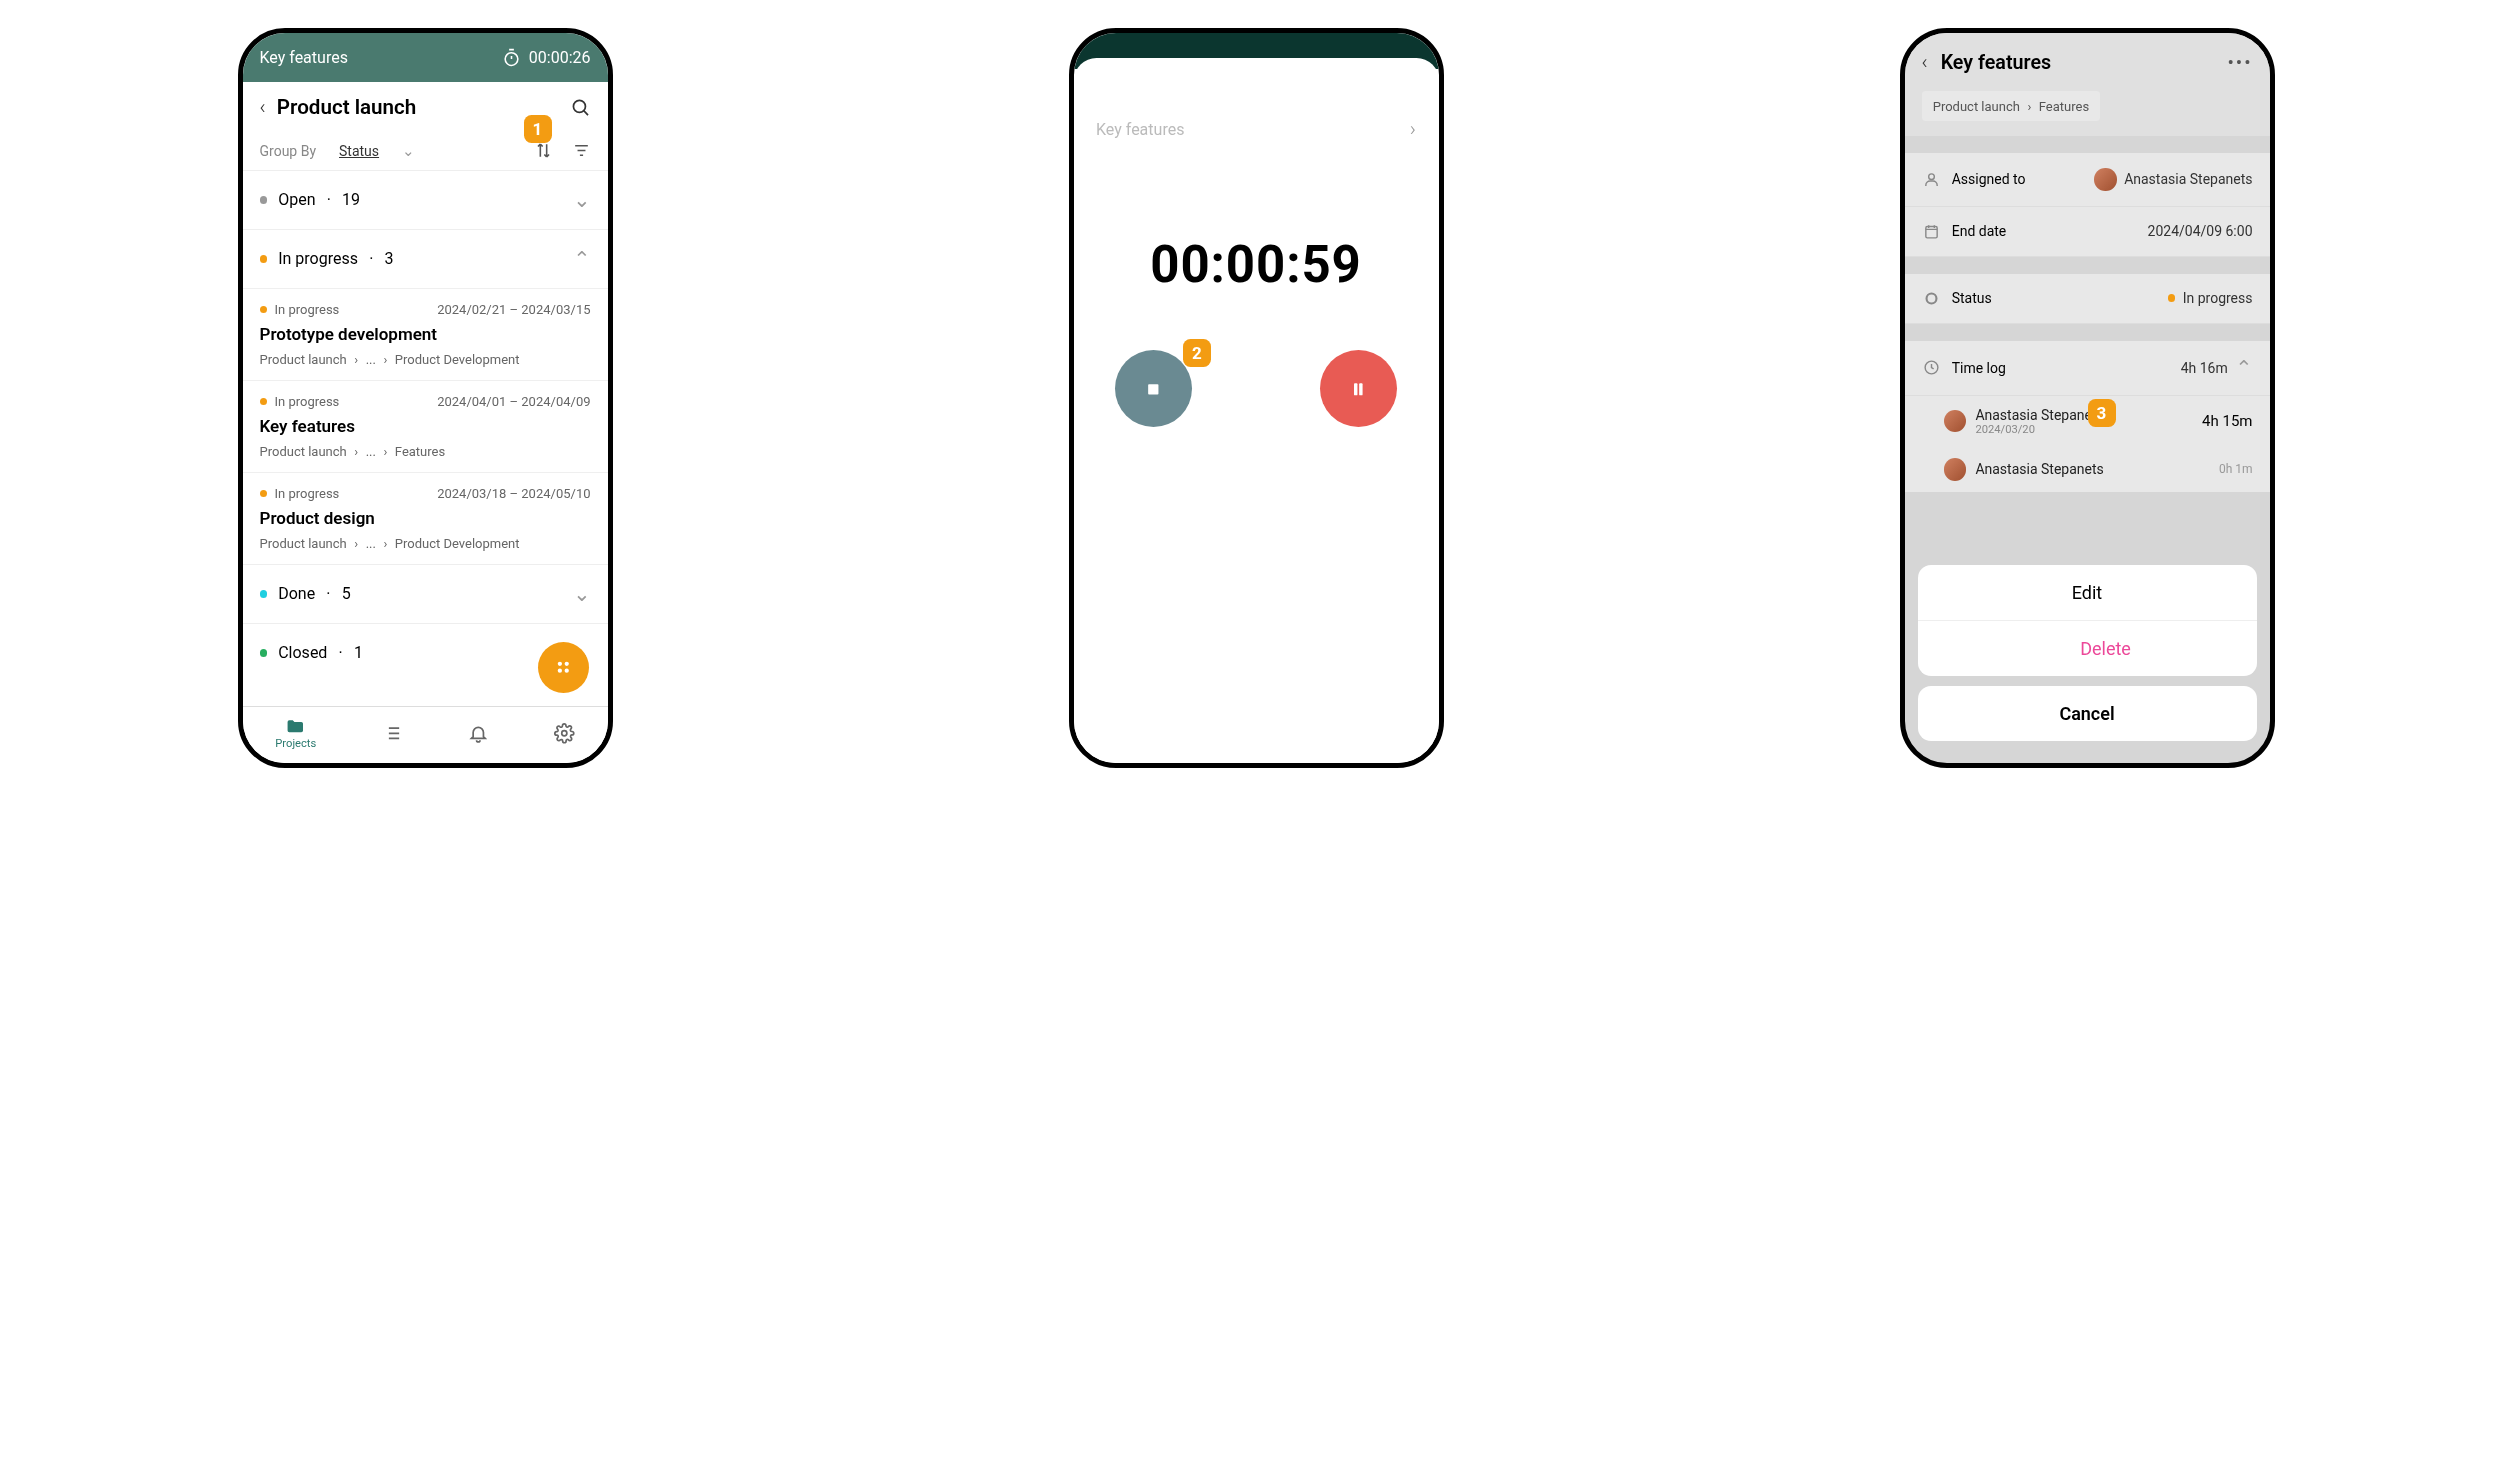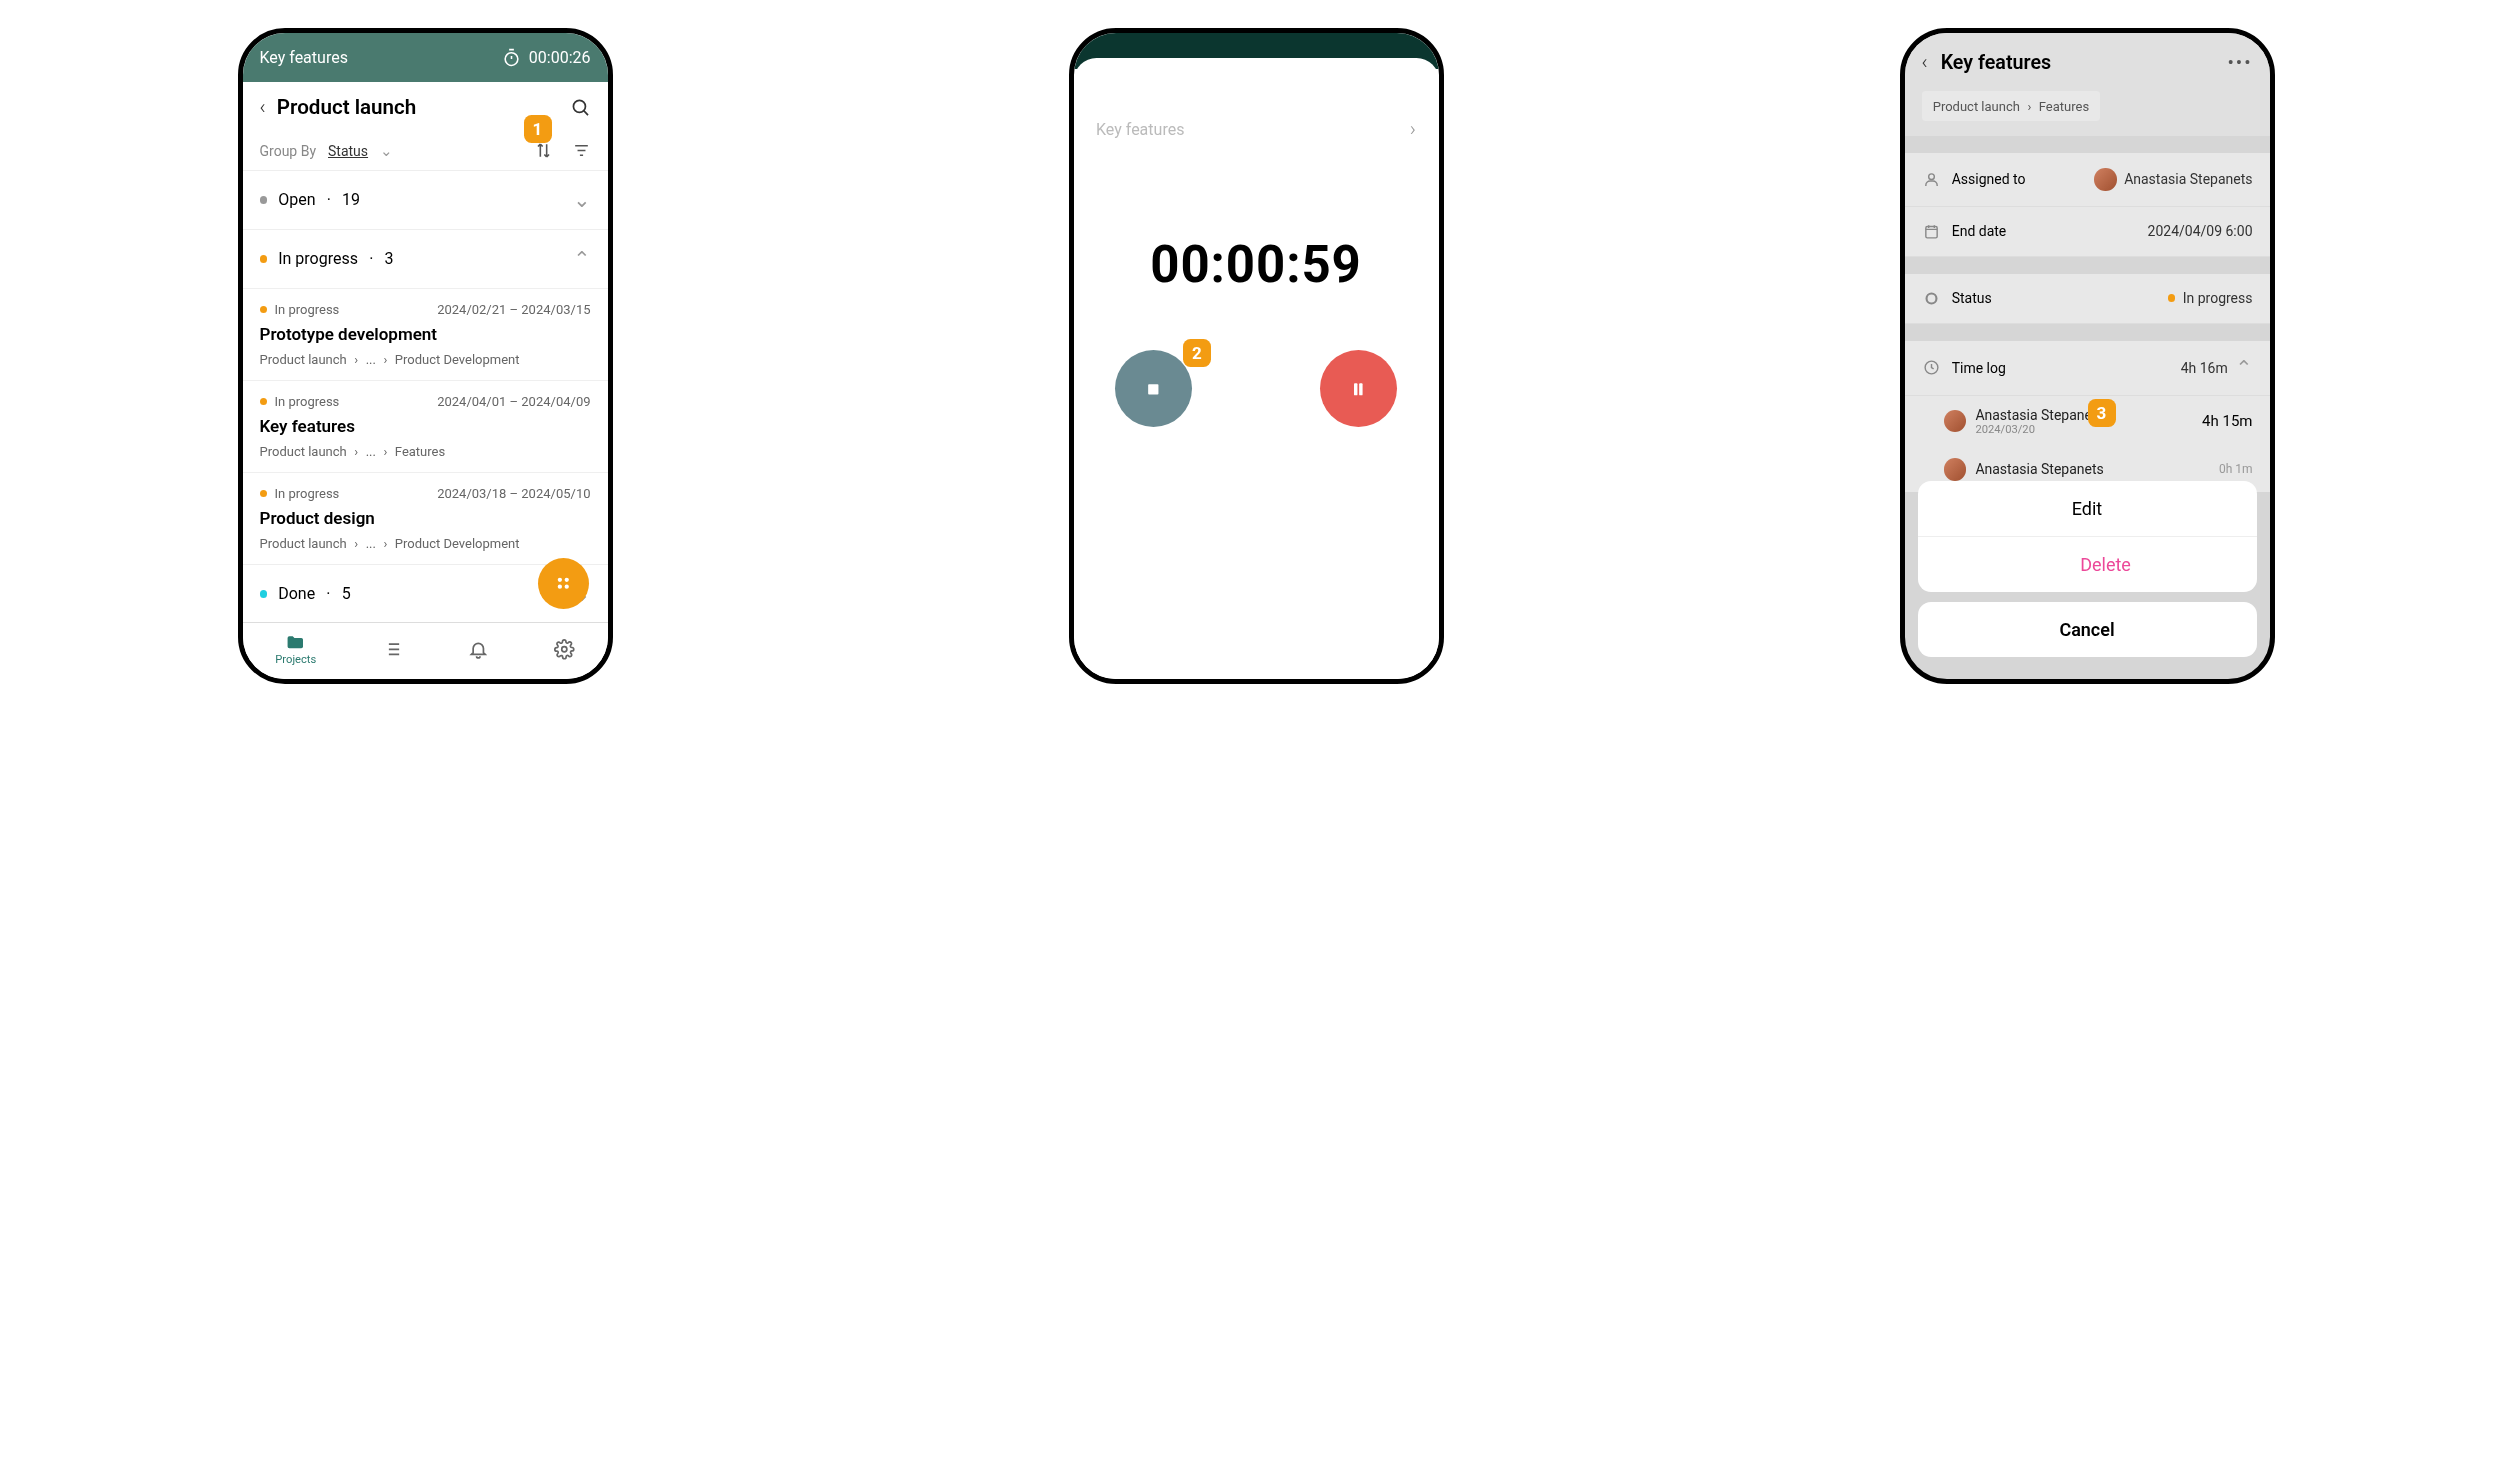--- a/index.html
+++ b/index.html
@@ -7,36 +7,36 @@
       font-family: -apple-system, BlinkMacSystemFont, "Segoe UI", Roboto, sans-serif;
       background: #fff;
       display: flex;
       justify-content: space-around;
       align-items: flex-start;
       padding: 28px;
       gap: 37px;
     }
     .phone {
       width: 375px;
-      height: 656px;
+      height: 740px;
       border: 5.6px solid #000;
       border-radius: 47px;
       overflow: hidden;
       position: relative;
       background: #fff;
     }
     .screen { width: 100%; height: 100%; position: relative; display: flex; flex-direction: column; }
     
     .header-green { background: #4a7a6f; color: #fff; display: flex; align-items: center; justify-content: space-between; padding: 15px 17px; font-size: 16px; }
     .header-green .timer-group { display: flex; align-items: center; gap: 7.5px; }
     .title-row { display: flex; align-items: center; justify-content: space-between; padding: 13px 17px; }
     .title-row .left { display: flex; align-items: center; gap: 11.2px; }
     .title-row h1 { font-size: 20.6px; font-weight: 600; }
     .groupby-row { display: flex; align-items: center; justify-content: space-between; padding: 9.4px 17px; color: #888; font-size: 14px; }
-    .groupby-row .left { display: flex; align-items: center; gap: 12px; }
+    .groupby-row .left { display: flex; align-items: center; gap: 23px; }
     .groupby-row .status-text { text-decoration: underline; color: #333; }
     .groupby-row .icons { display: flex; gap: 19px; color: #666; }
     .group-header { display: flex; align-items: center; justify-content: space-between; padding: 17px 17px; border-top: 0.9px solid #eee; font-size: 16px; }
     .group-header .left { display: flex; align-items: center; gap: 11.2px; }
     .dot { width: 7.5px; height: 7.5px; border-radius: 50%; display: inline-block; }
     .dot-gray { background: #999; }
     .dot-orange { background: #f39c12; }
     .dot-cyan { background: #1fcfe0; }
     .dot-green { background: #27ae60; }
     .task-card { padding: 13px 17px; border-top: 0.9px solid #efefef; }

